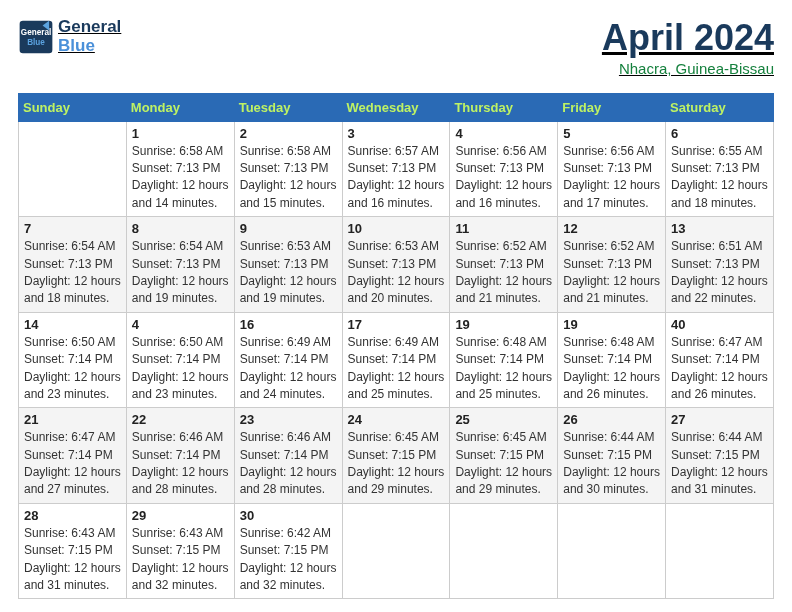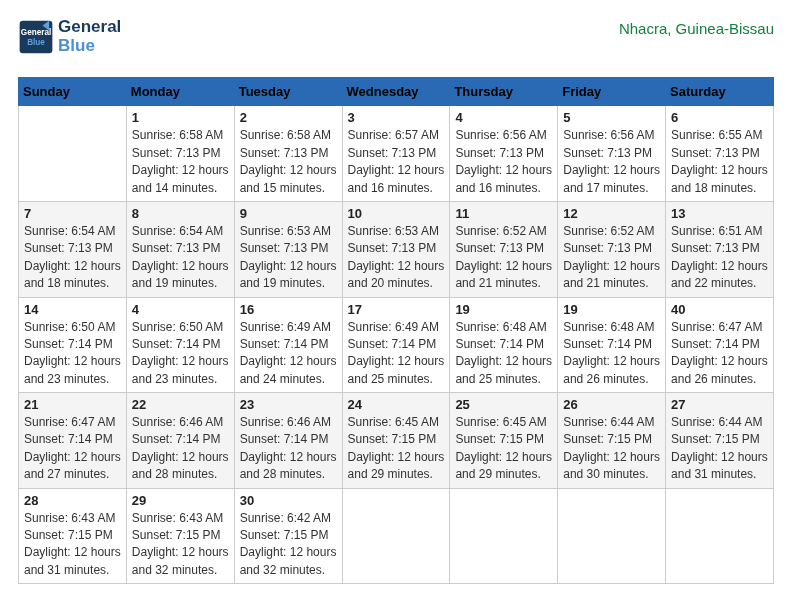--- a/index.html
+++ b/index.html
@@ -13,21 +13,22 @@
     .page {
       width: 792px;
       min-height: 612px;
       background: #fff;
       padding: 18px 18px 18px 18px;
     }
     .header {
       display: flex;
       justify-content: space-between;
       align-items: flex-start;
-      margin-bottom: 22px;
+      margin-bottom: 16px;
+      text-decoration: underline;
     }
     .logo {
       display: flex;
       align-items: center;
     }
     .logo-icon {
       width: 36px;
       height: 36px;
       margin-right: 4px;
     }
@@ -45,21 +46,21 @@
       color: #15803d;
       margin-top: 2px;
     }
     .calendar {
       width: 100%;
       border-collapse: collapse;
       border: 1px solid #ccc;
     }
     .calendar th {
       background: #2a6ab5;
-      color: #000000;
+      color: #bef264;
       font-size: 13px;
       font-weight: bold;
       padding: 6px 4px;
       text-align: left;
       border: 1px solid #2a6ab5;
     }
     .calendar td {
       border: 1px solid #ccc;
       vertical-align: top;
       padding: 4px 5px;
@@ -96,20 +97,21 @@
         <text x="22" y="20" text-anchor="middle" fill="white" font-size="10" font-weight="bold" font-family="Arial">General</text>
         <text x="22" y="32" text-anchor="middle" fill="#5ba3e0" font-size="10" font-weight="bold" font-family="Arial">Blue</text>
         <polygon points="30,8 38,2 38,14" fill="#5ba3e0"></polygon>
       </svg>
       <div>
         <div style="font-size:17px;font-weight:bold;color:#1a3a5c;line-height:1.1;">General</div>
         <div style="font-size:17px;font-weight:bold;color:#4a90d9;line-height:1.1;">Blue</div>
       </div>
     </div>
     <div class="title-area">
+      <div class="title-month">April 2024</div>
       <div class="title-location">Nhacra, Guinea-Bissau</div>
     </div>
   </div>
 
   <table class="calendar">
     <thead>
       <tr>
       <th>Sunday</th>
           <th>Monday</th>
           <th>Tuesday</th>

